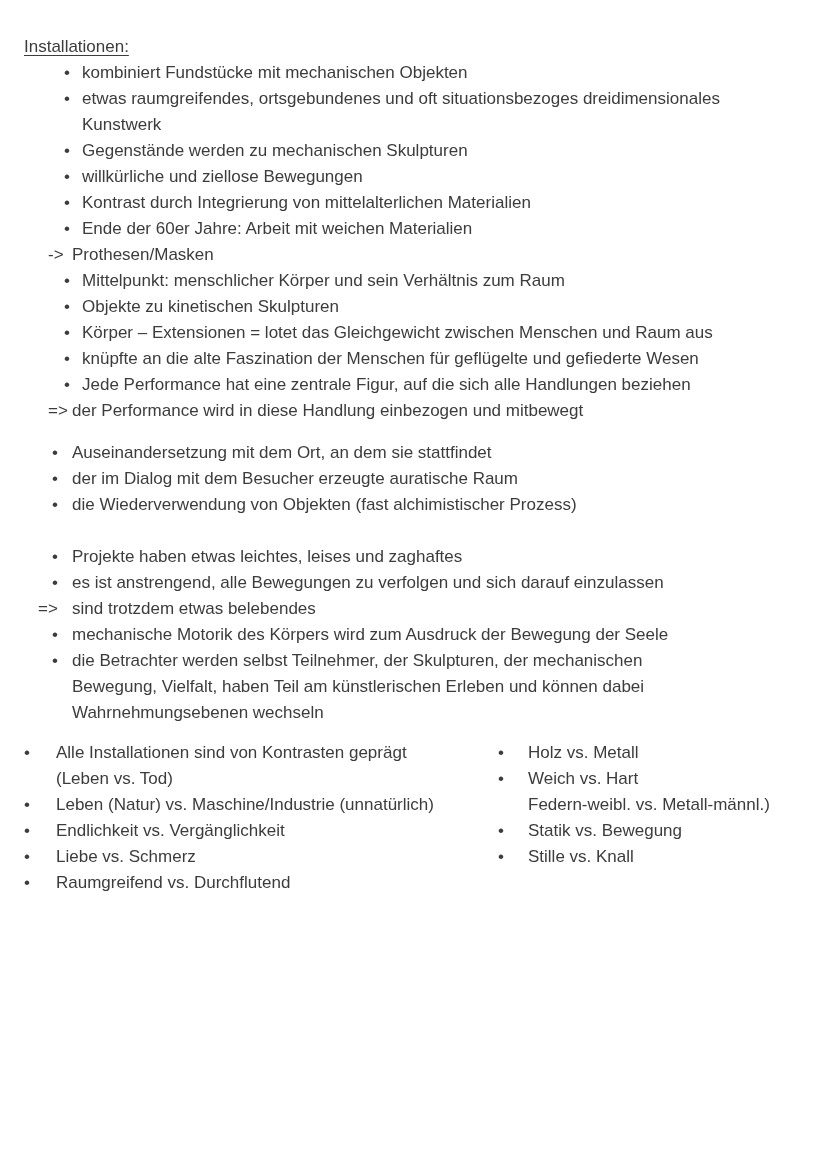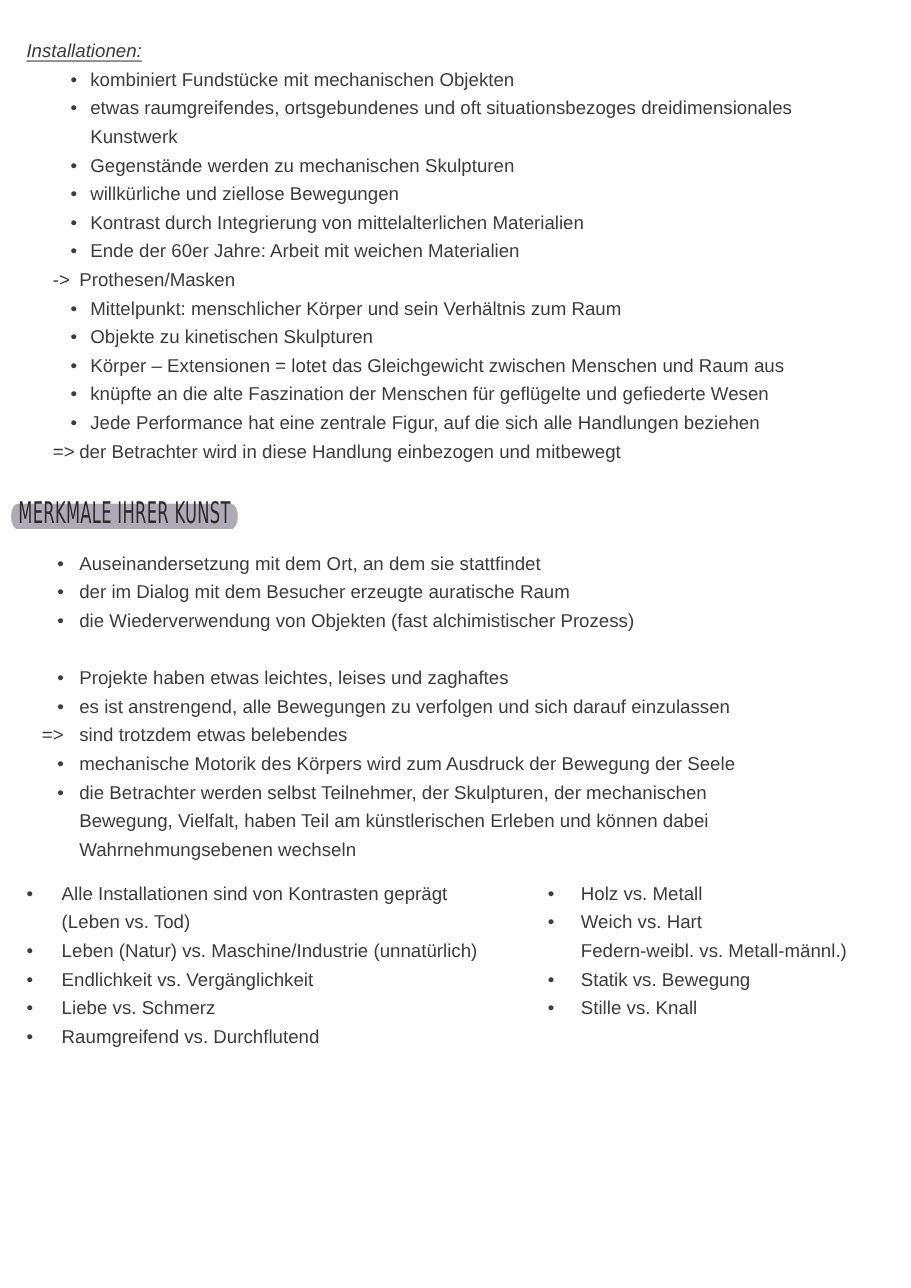--- a/index.html
+++ b/index.html
@@ -40,21 +40,20 @@
     background: #a7a4b0;
     opacity: 0.92;
     border-radius: 14px;
     z-index: -1;
   }
 
   .subheading {
     text-decoration: underline;
     text-underline-offset: 3px;
     margin-top: 14px;
-    font-style: italic;
   }
   .mt-section { margin-top: 24px; }
   .mt-gap { margin-top: 26px; }
 
   .list { padding-left: 40px; }
   .line { display: flex; align-items: flex-start; }
   .marker { flex: none; width: 18px; }
   .text { flex: 1 1 auto; white-space: pre-line; }
 
   .line.arrow { margin-left: -16px; }
@@ -138,29 +137,26 @@
       <div class="line">
         <span class="marker">•</span>
         <span class="text">knüpfte an die alte Faszination der Menschen für geflügelte und gefiederte Wesen</span>
       </div>
       <div class="line">
         <span class="marker">•</span>
         <span class="text">Jede Performance hat eine zentrale Figur, auf die sich alle Handlungen beziehen</span>
       </div>
       <div class="line arrow">
         <span class="marker">=&gt;</span>
-        <span class="text">der Betrachter wird in diese Handlung einbezogen und mitbewegt</span>
+        <span class="text">der Performance wird in diese Handlung einbezogen und mitbewegt</span>
       </div>
     </div>
   </div>
 
   <div class="sec-merkmale">
-    <div class="hl-row h1-merkmale">
-      <span class="hl">MERKMALE IHRER KUNST</span>
-    </div>
 
     <div class="list first-list-after-h1">
       <div class="line">
         <span class="marker">•</span>
         <span class="text">Auseinandersetzung mit dem Ort, an dem sie stattfindet</span>
       </div>
       <div class="line">
         <span class="marker">•</span>
         <span class="text">der im Dialog mit dem Besucher erzeugte auratische Raum</span>
       </div>

